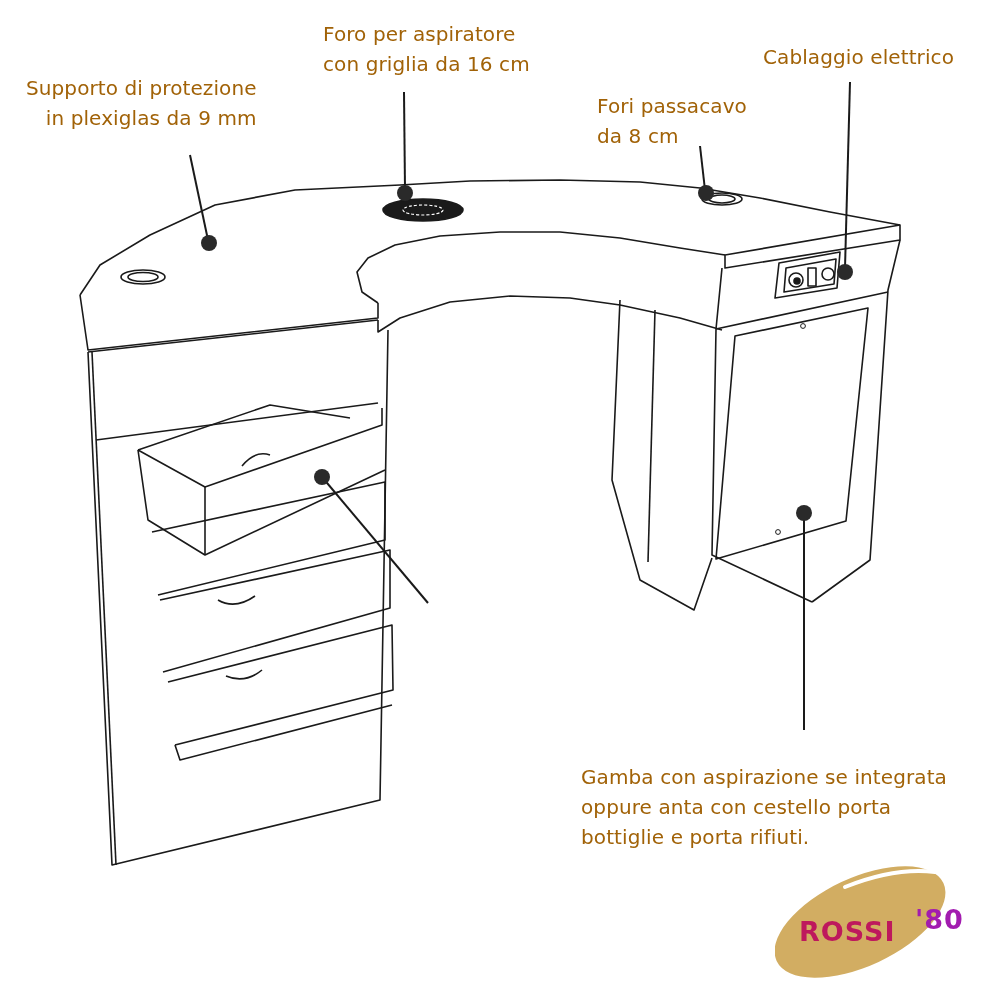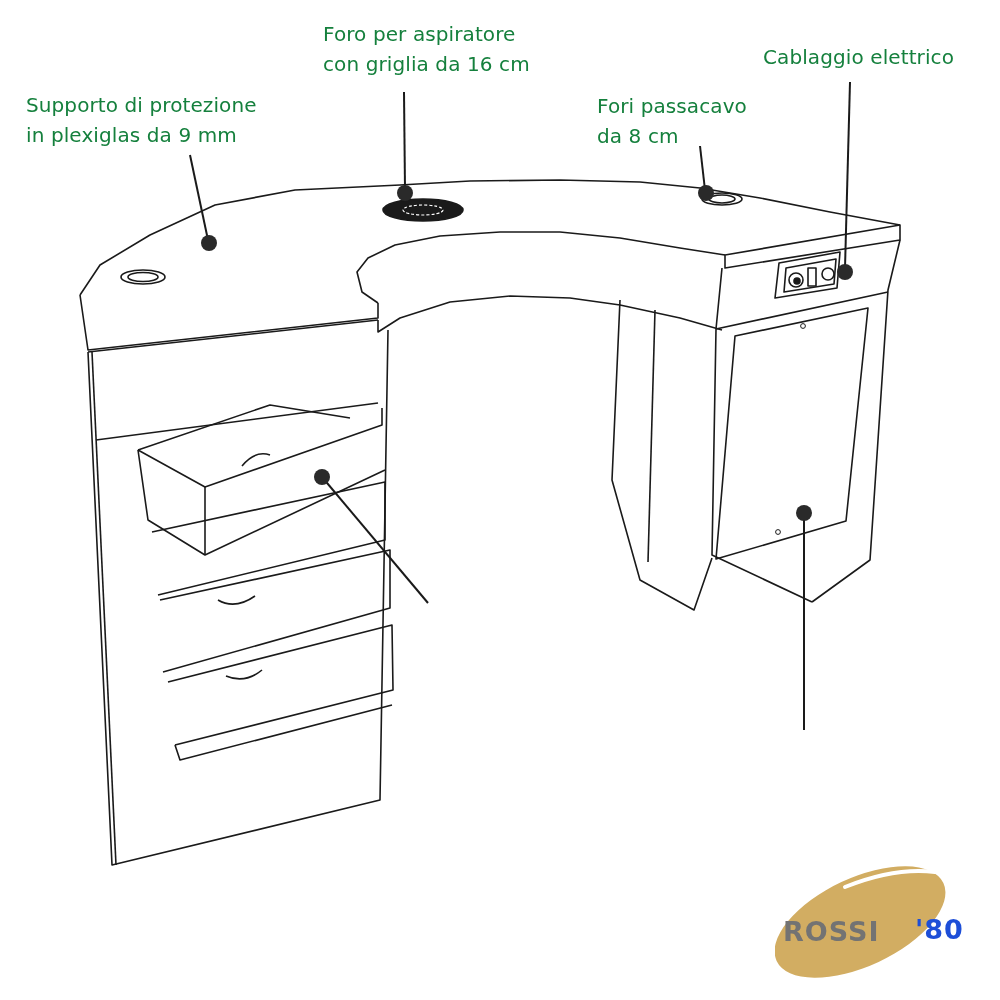--- a/index.html
+++ b/index.html
@@ -1,23 +1,23 @@
 <!DOCTYPE html>
 <html><head>
 <meta charset="utf-8">
 <style>
   html, body { margin:0; padding:0; background:#ffffff; }
   #canvas { position:relative; width:1000px; height:1000px; background:#ffffff; overflow:hidden; }
-  .label { position:absolute; font-family:"DejaVu Sans", sans-serif; color:#15803d; font-size:20px; line-height:30px; letter-spacing:0.1px; }
+  .label { position:absolute; font-family:"DejaVu Sans", sans-serif; color:#a16207; font-size:20px; line-height:30px; letter-spacing:0.1px; }
   .label span { display:block; white-space:nowrap; }
   svg.drawing { position:absolute; left:0; top:0; }
   .logo { position:absolute; left:775px; top:862px; width:200px; height:120px; }
   .logo-text { position:absolute; font-family:"DejaVu Sans", sans-serif; font-size:27px; font-weight:bold; letter-spacing:1px; }
-  .logo-left { left:8px; top:54px; color:#737373; }
-  .logo-right { left:140px; top:52px; color:#1d4ed8; }
+  .logo-left { left:24px; top:54px; color:#be185d; }
+  .logo-right { left:140px; top:42px; color:#a21caf; }
 </style>
 </head>
 <body>
 
 <div id="canvas">
 
   <svg class="drawing" width="1000" height="1000" viewBox="0 0 1000 1000" fill="none" stroke="#1a1a1a" stroke-width="1.6" stroke-linejoin="round">
 
     <path d="M80,295 L100,265 L150,235 L215,205 L295,190 L400,185 L470,181 L560,180 L640,182 L700,188 L760,198 L830,212 L900,225"></path>
 
@@ -85,21 +85,21 @@
         <circle cx="706" cy="193" r="8" fill="#2a2a2a" stroke="none"></circle>
       <line x1="850" y1="82" x2="845" y2="268"></line>
         <circle cx="845" cy="272" r="8" fill="#2a2a2a" stroke="none"></circle>
       <line x1="322" y1="477" x2="428" y2="603"></line>
         <circle cx="322" cy="477" r="8" fill="#2a2a2a" stroke="none"></circle>
       <line x1="804" y1="515" x2="804" y2="730"></line>
         <circle cx="804" cy="513" r="8" fill="#2a2a2a" stroke="none"></circle>
     </g>
   </svg>
 
-  <div class="label" style="left:26px; top:90px; text-align:left;">
+  <div class="label" style="left:26px; top:73px; text-align:right;">
     <span>Supporto di protezione</span>
     <span>in plexiglas da 9 mm</span>
   </div>
 
   <div class="label" style="left:323px; top:19px;">
     <span>Foro per aspiratore</span>
     <span>con griglia da 16 cm</span>
   </div>
 
   <div class="label" style="left:597px; top:91px;">
@@ -107,20 +107,25 @@
     <span>da 8 cm</span>
   </div>
 
   <div class="label" style="left:763px; top:42px;text-align:center;">
     <span>Cablaggio elettrico</span>
   </div>
 
   <div class="label" style="left:431px; top:625px;">
   </div>
 
+  <div class="label" style="left:581px; top:762px;">
+    <span>Gamba con aspirazione se integrata</span>
+    <span>oppure anta con cestello porta</span>
+    <span>bottiglie e porta rifiuti.</span>
+  </div>
 
   <div class="logo">
     <svg width="200" height="120" viewBox="0 0 200 120">
       <ellipse cx="85" cy="60" rx="92" ry="44" transform="rotate(-25 85 60)" fill="#d2ad62"></ellipse>
       <path d="M70,25 Q120,5 160,10" stroke="#ffffff" stroke-width="4" fill="none" stroke-linecap="round"></path>
     </svg>
     <span class="logo-text logo-left">ROSSI</span>
     <span class="logo-text logo-right">'80</span>
   </div>
 

